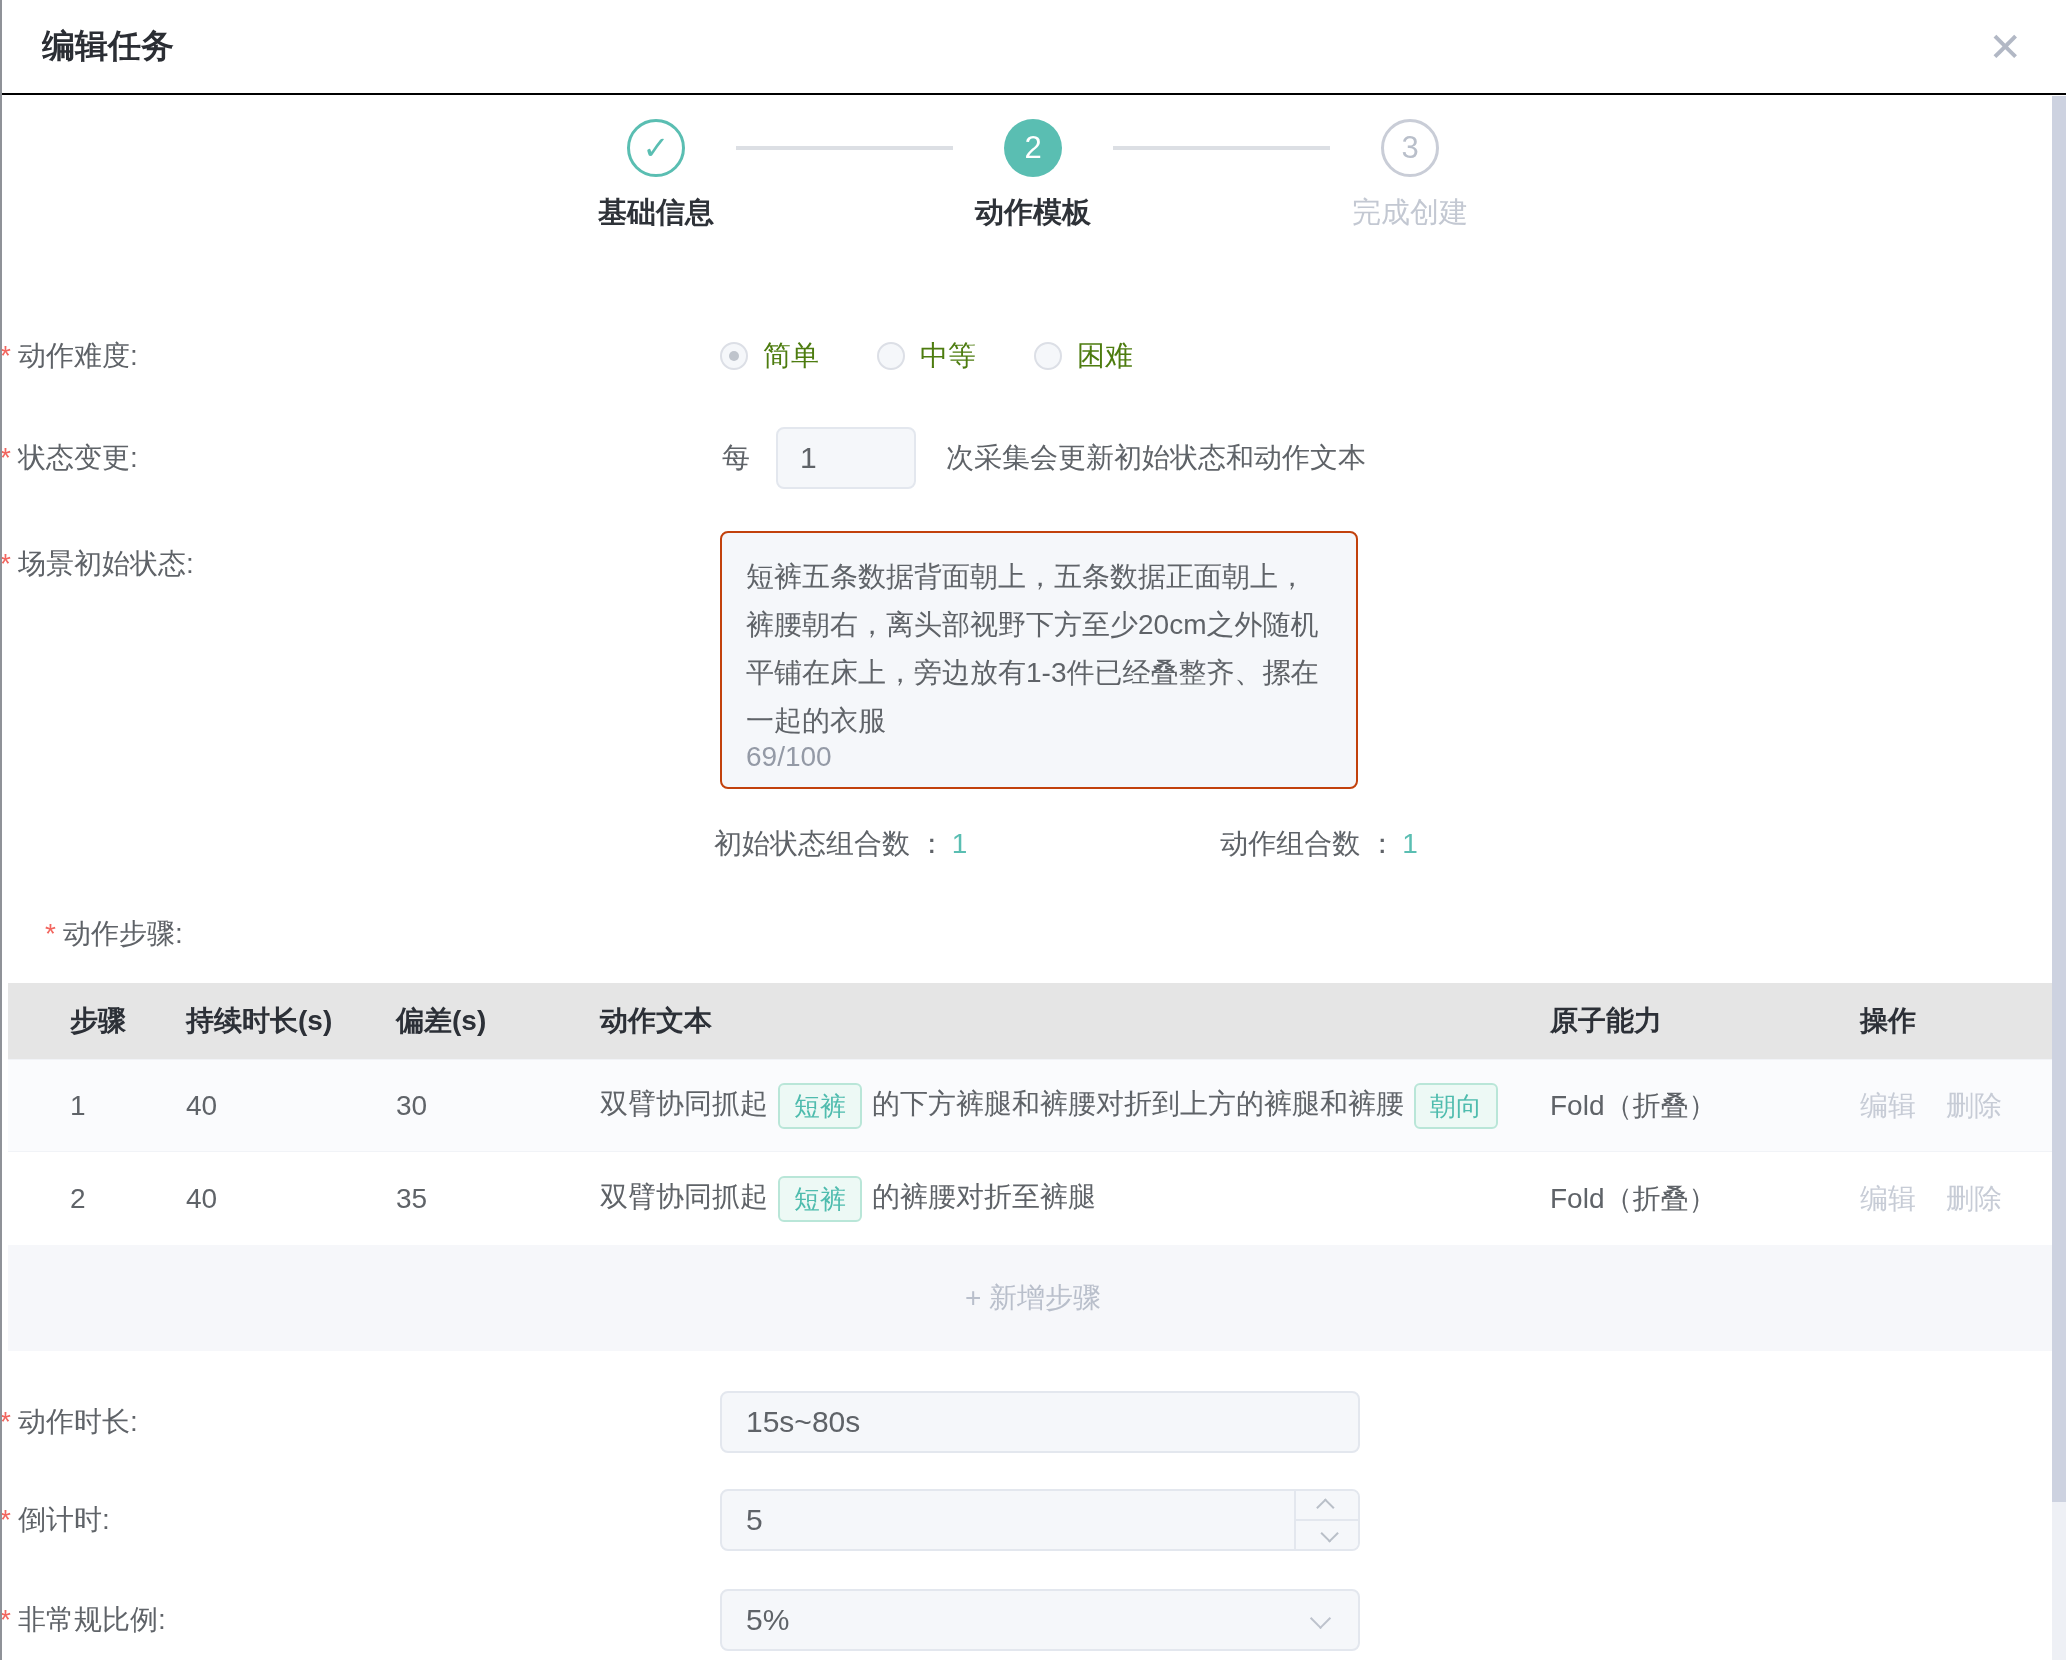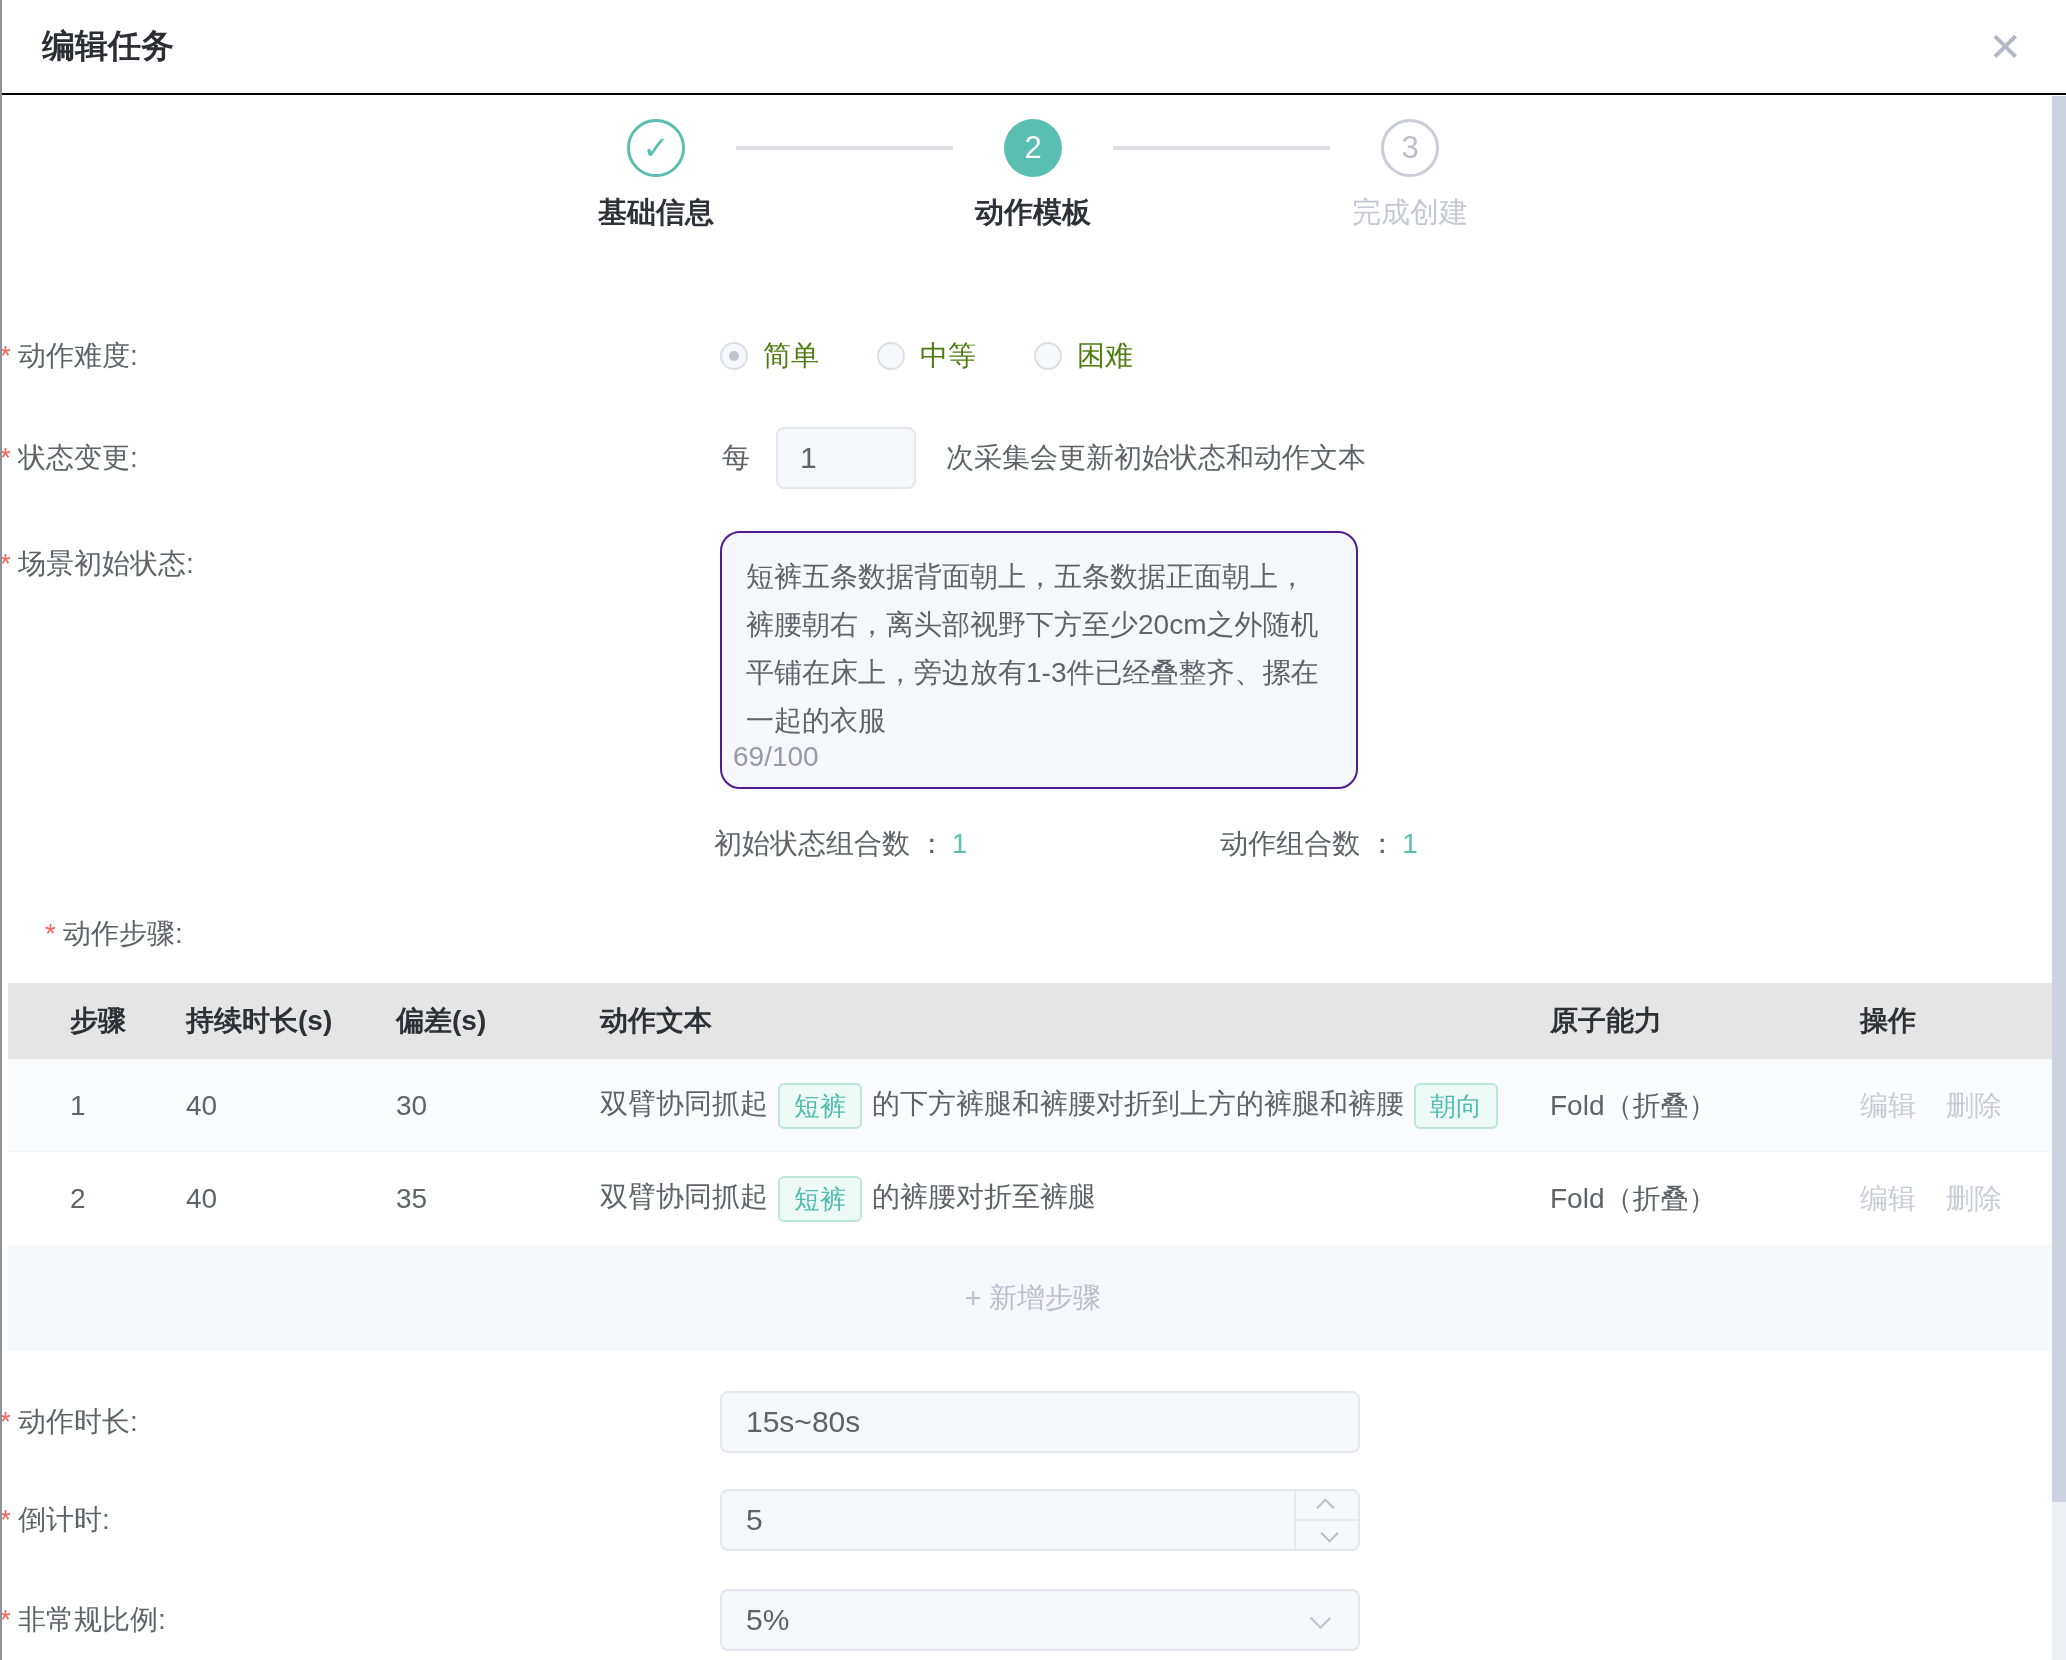--- a/index.html
+++ b/index.html
@@ -64,25 +64,25 @@
   .input-box {
     background:#f5f7fa; border:2px solid #e3e7ee; border-radius:8px;
     color:#5f6368; font-size:30px; display:flex; align-items:center;
   }
   .sc-prefix { margin-left:22px; font-size:28px; color:#5f6368; }
   .sc-input { width:140px; height:62px; margin-left:26px; padding-left:22px; }
   .sc-suffix { margin-left:30px; font-size:28px; color:#5f6368; }
 
   .textarea-box {
     width:638px; height:258px; margin-left:20px; position:relative;
-    background:#f5f7fa; border:2px solid #4c1d95; border-radius:20px;
+    background:#f5f7fa; border:2px solid #c2410c; border-radius:8px;
     padding:20px 36px 0 24px;
   }
   .textarea-text { font-size:28px; line-height:48px; color:#5f6368; }
-  .textarea-counter { position:absolute; left:11px; bottom:14px; font-size:28px; color:#949aa6; }
+  .textarea-counter { position:absolute; left:24px; bottom:14px; font-size:28px; color:#949aa6; }
 
   .combo-row { display:flex; margin-top:36px; margin-left:714px; font-size:28px; color:#5f6368;gap:15px; }
   .combo-item2 { margin-left:238px; }
   .combo-value { color:#5abeb2; margin-left:6px; }
 
   .steps-label-row { margin-top:52px; margin-left:45px; font-size:28px; color:#5f6368; }
 
   
   .steps-table { margin:30px 8px 0 8px; }
   .grid-row {

